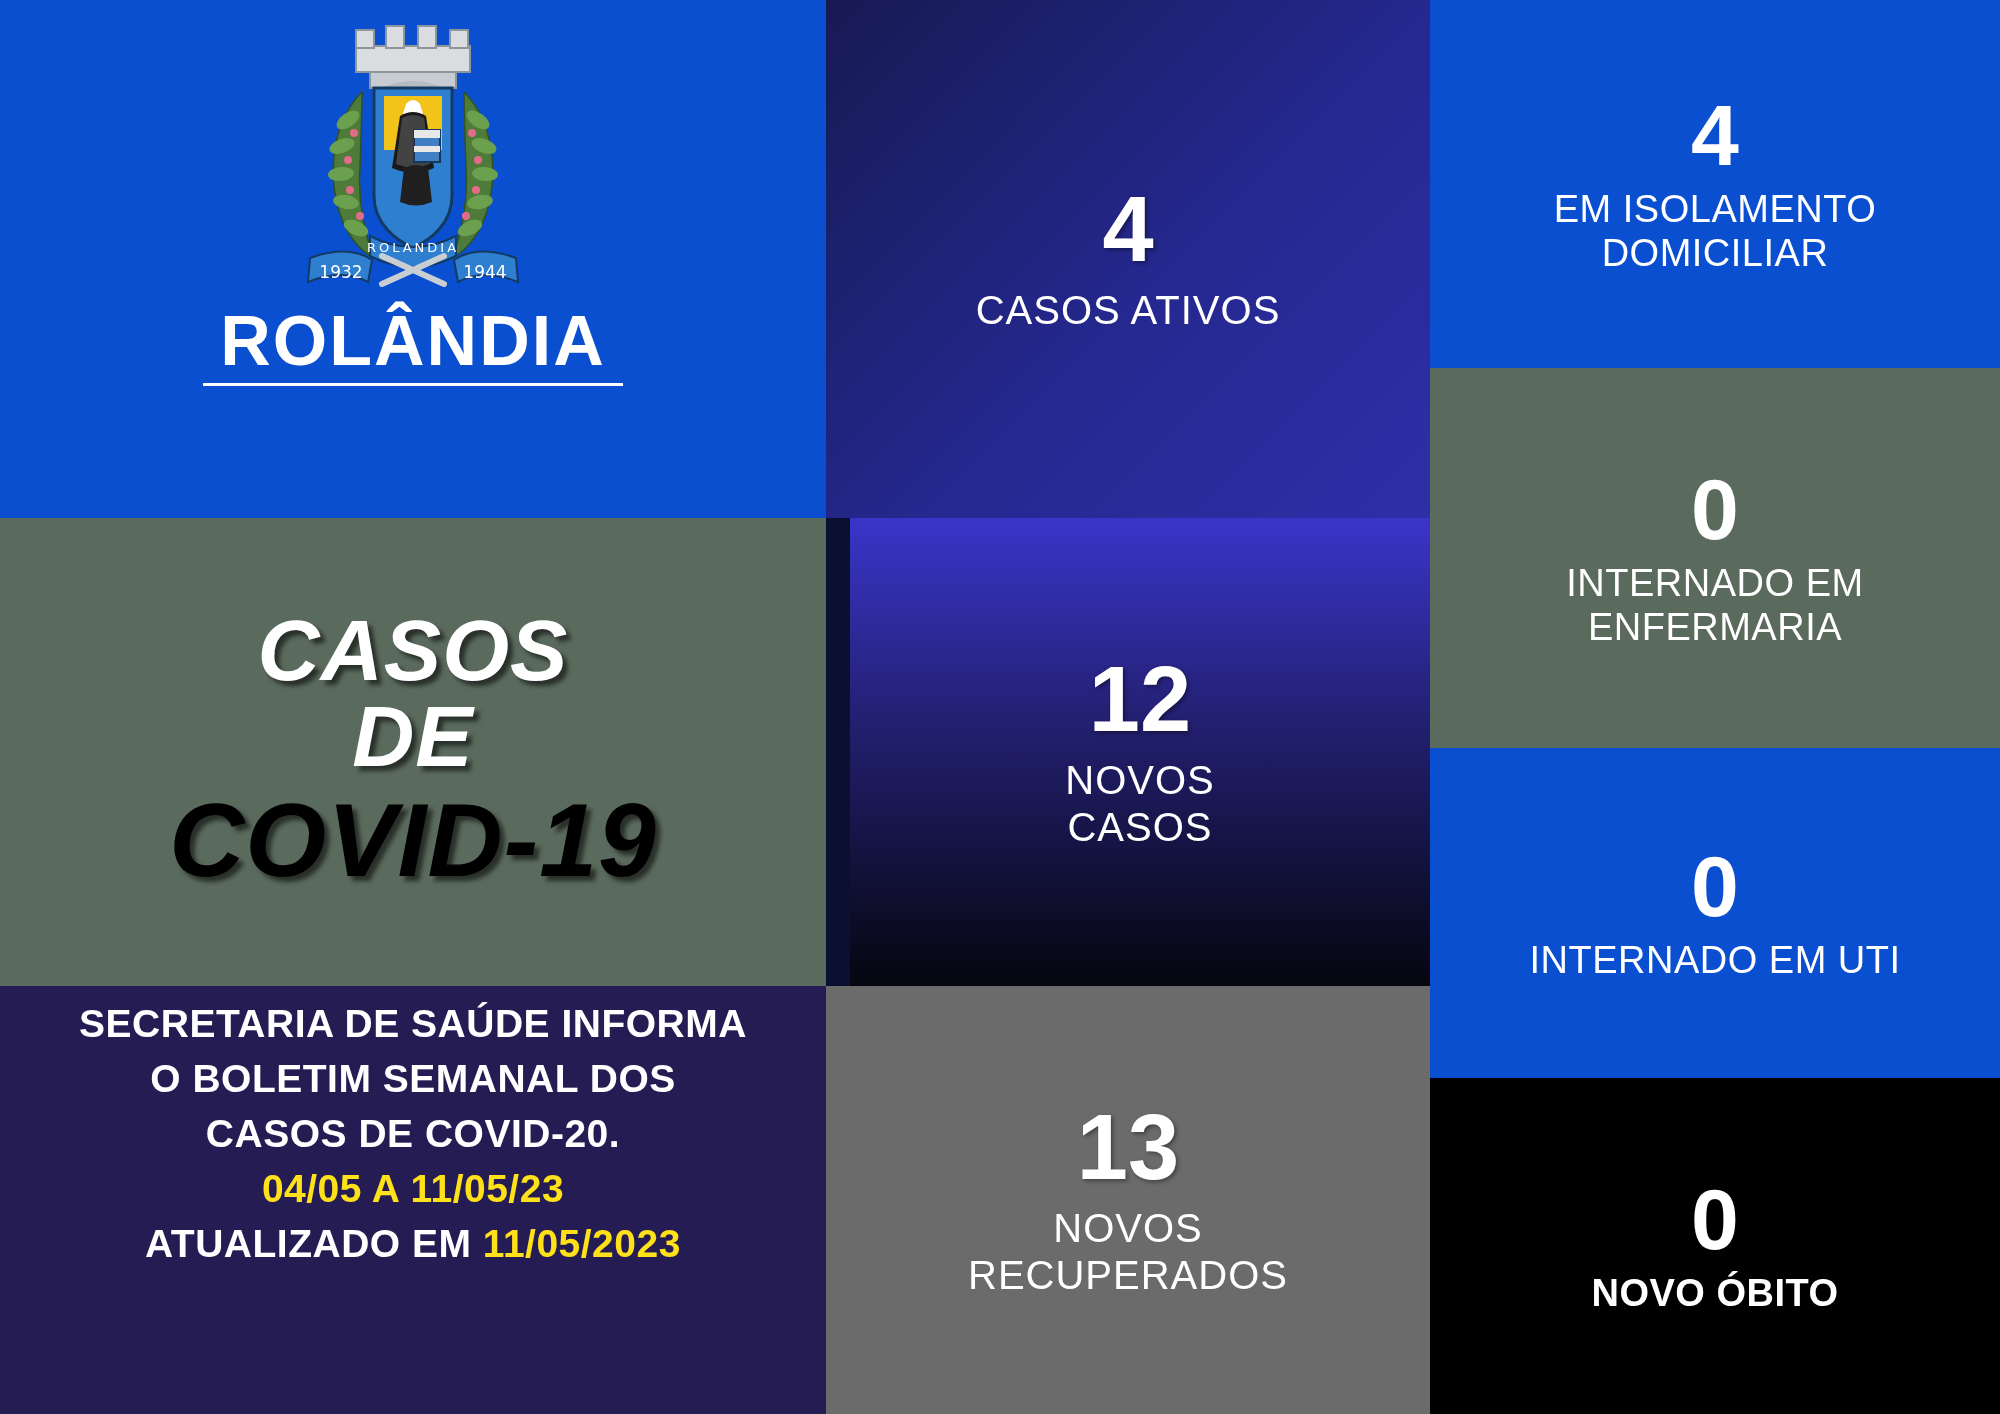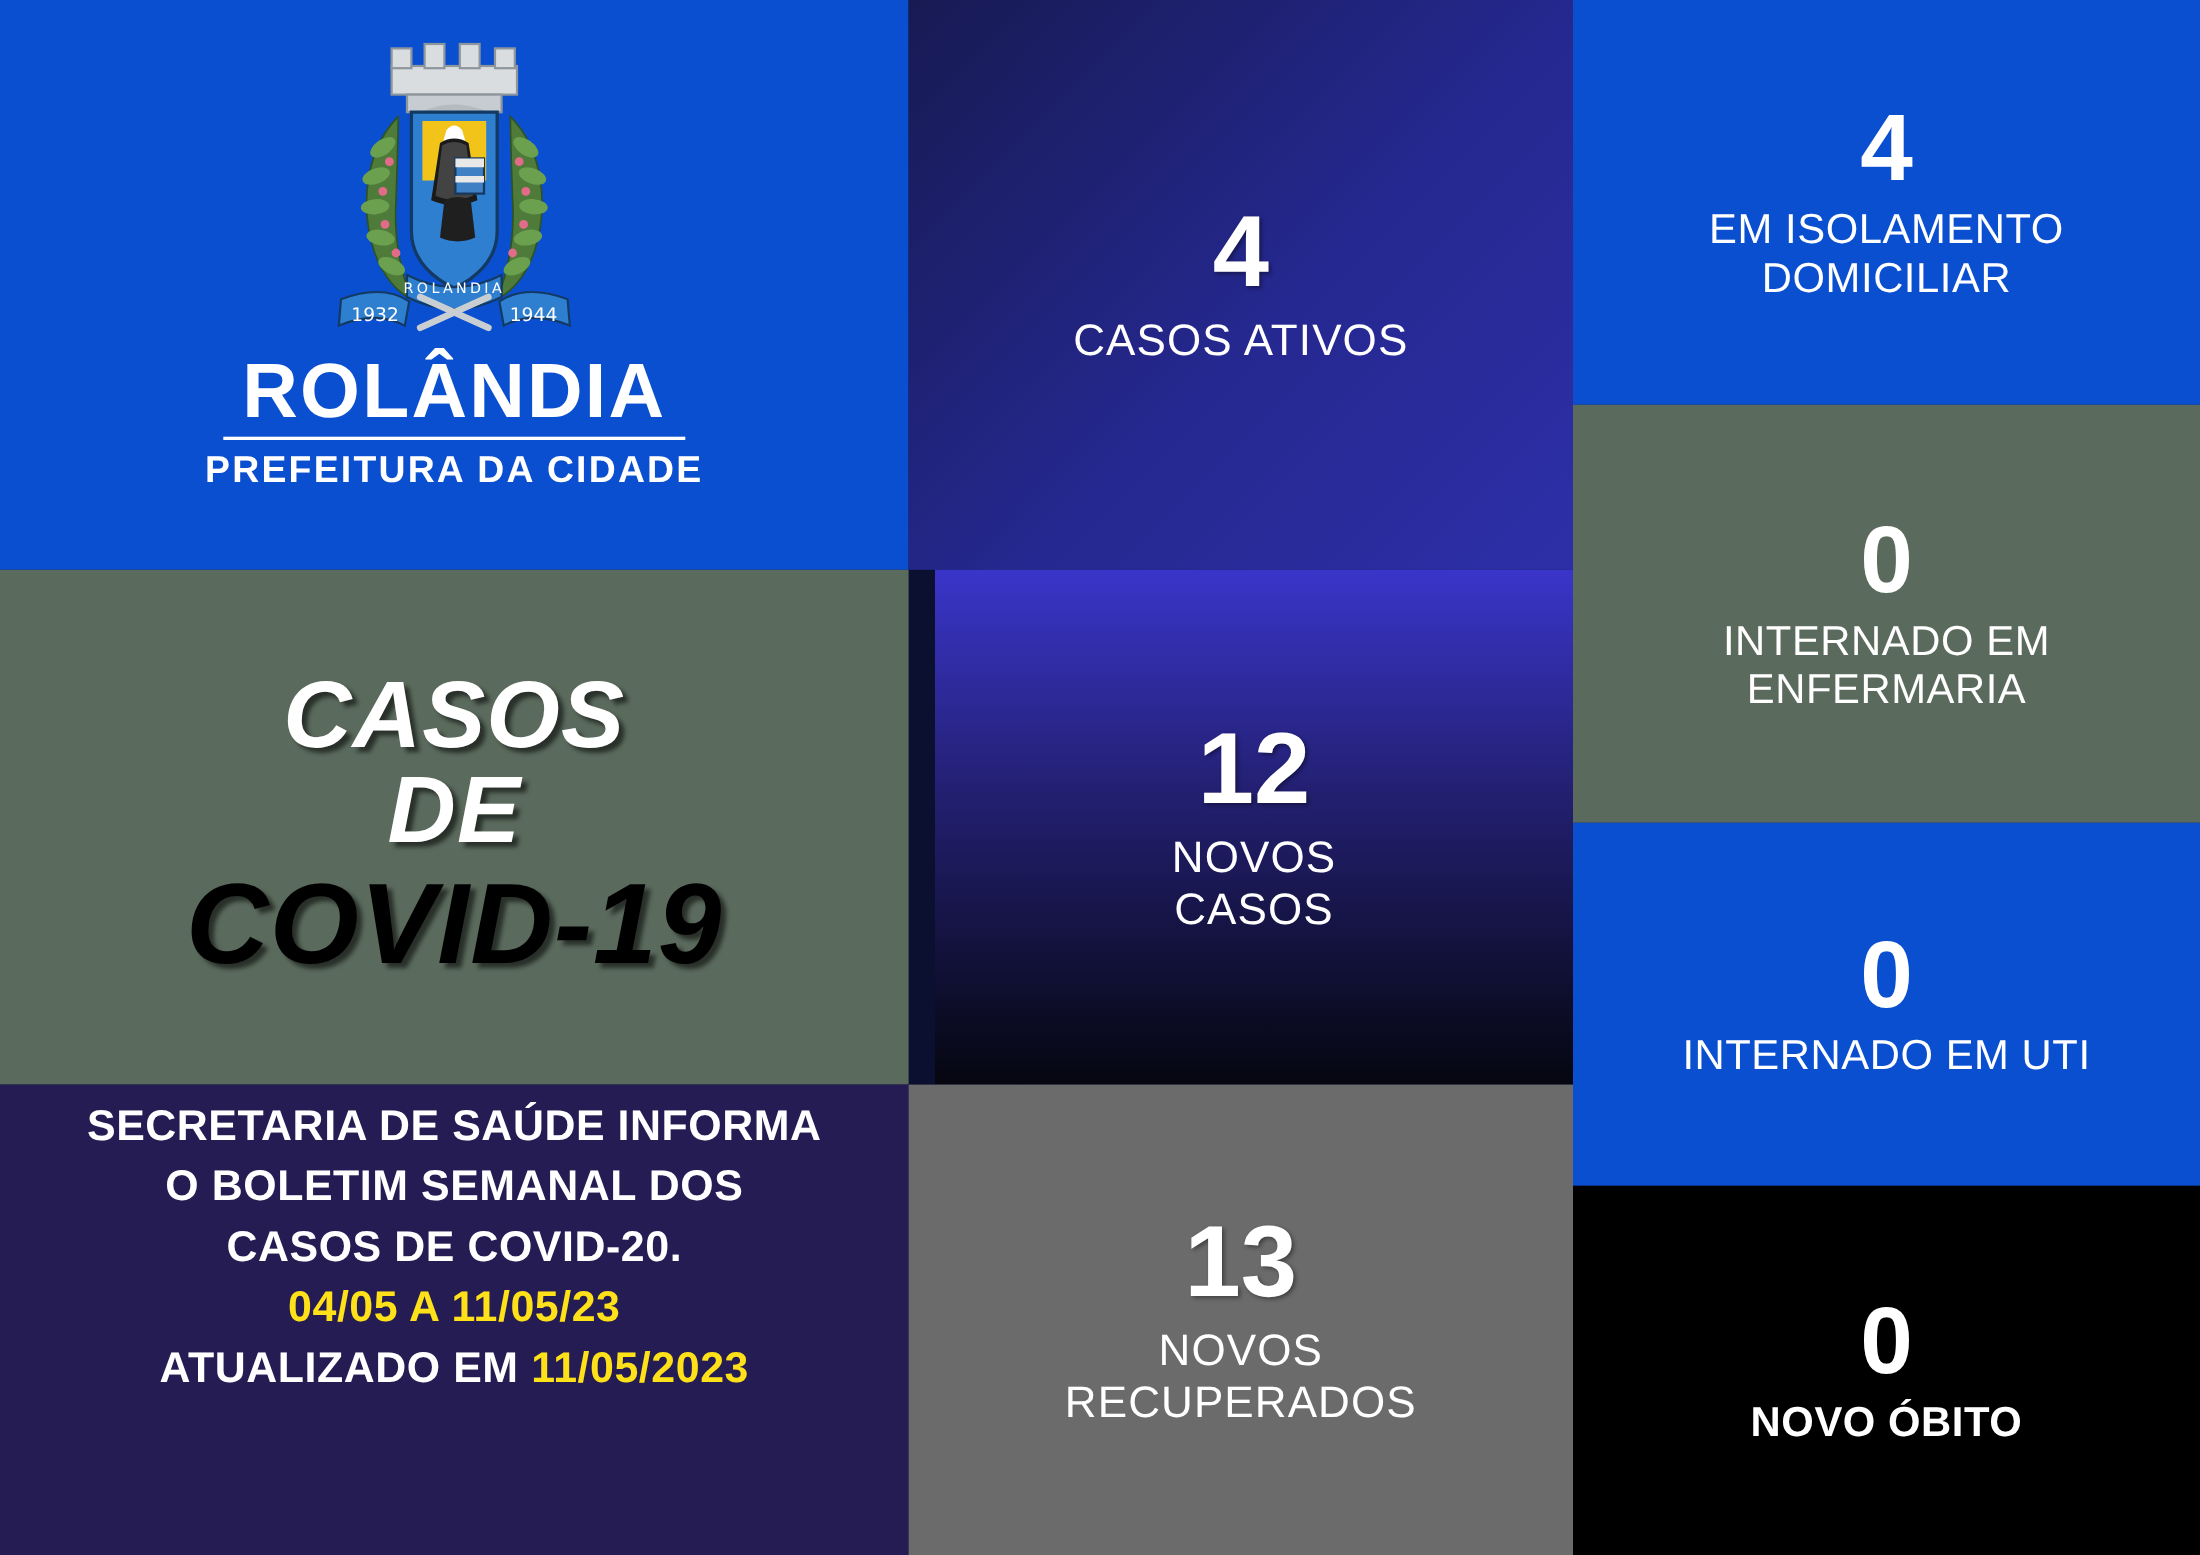--- a/index.html
+++ b/index.html
@@ -26,21 +26,20 @@
     display: flex;
     flex-direction: column;
   }
   .crest-panel {
     background: #0b4fd1;
     height: 518px;
     display: flex;
     flex-direction: column;
     align-items: center;
     justify-content: flex-start;
-    padding-top: 14px;
   }
   .crest {
     width: 270px;
     height: 300px;
     position: relative;
   }
   .crest svg { display: block; }
   .city-name {
     color: #ffffff;
     font-size: 70px;
@@ -251,21 +250,20 @@
           <g>
             <path d="M32 258 q38 -14 62 2 l-4 22 q-26 -14 -60 0 z" fill="#2f7fd1" stroke="#123a63" stroke-width="2"></path>
             <text x="63" y="278" font-family="DejaVu Sans, sans-serif" font-size="17" fill="#ffffff" text-anchor="middle">1932</text>
             <path d="M238 258 q-38 -14 -62 2 l4 22 q26 -14 60 0 z" fill="#2f7fd1" stroke="#123a63" stroke-width="2"></path>
             <text x="207" y="278" font-family="DejaVu Sans, sans-serif" font-size="17" fill="#ffffff" text-anchor="middle">1944</text>
           </g>
         </svg>
       </div>
       <div class="city-name">ROLÂNDIA</div>
       <div class="city-rule"></div>
-      <div class="city-sub">PREFEITURA DA CIDADE</div>
     </div>
 
     <div class="title-panel">
       <div class="title-line">CASOS</div>
       <div class="title-line">DE</div>
       <div class="title-line covid">COVID-19</div>
     </div>
 
     <div class="info-panel">
       <div class="info-line">SECRETARIA DE SAÚDE INFORMA</div>

